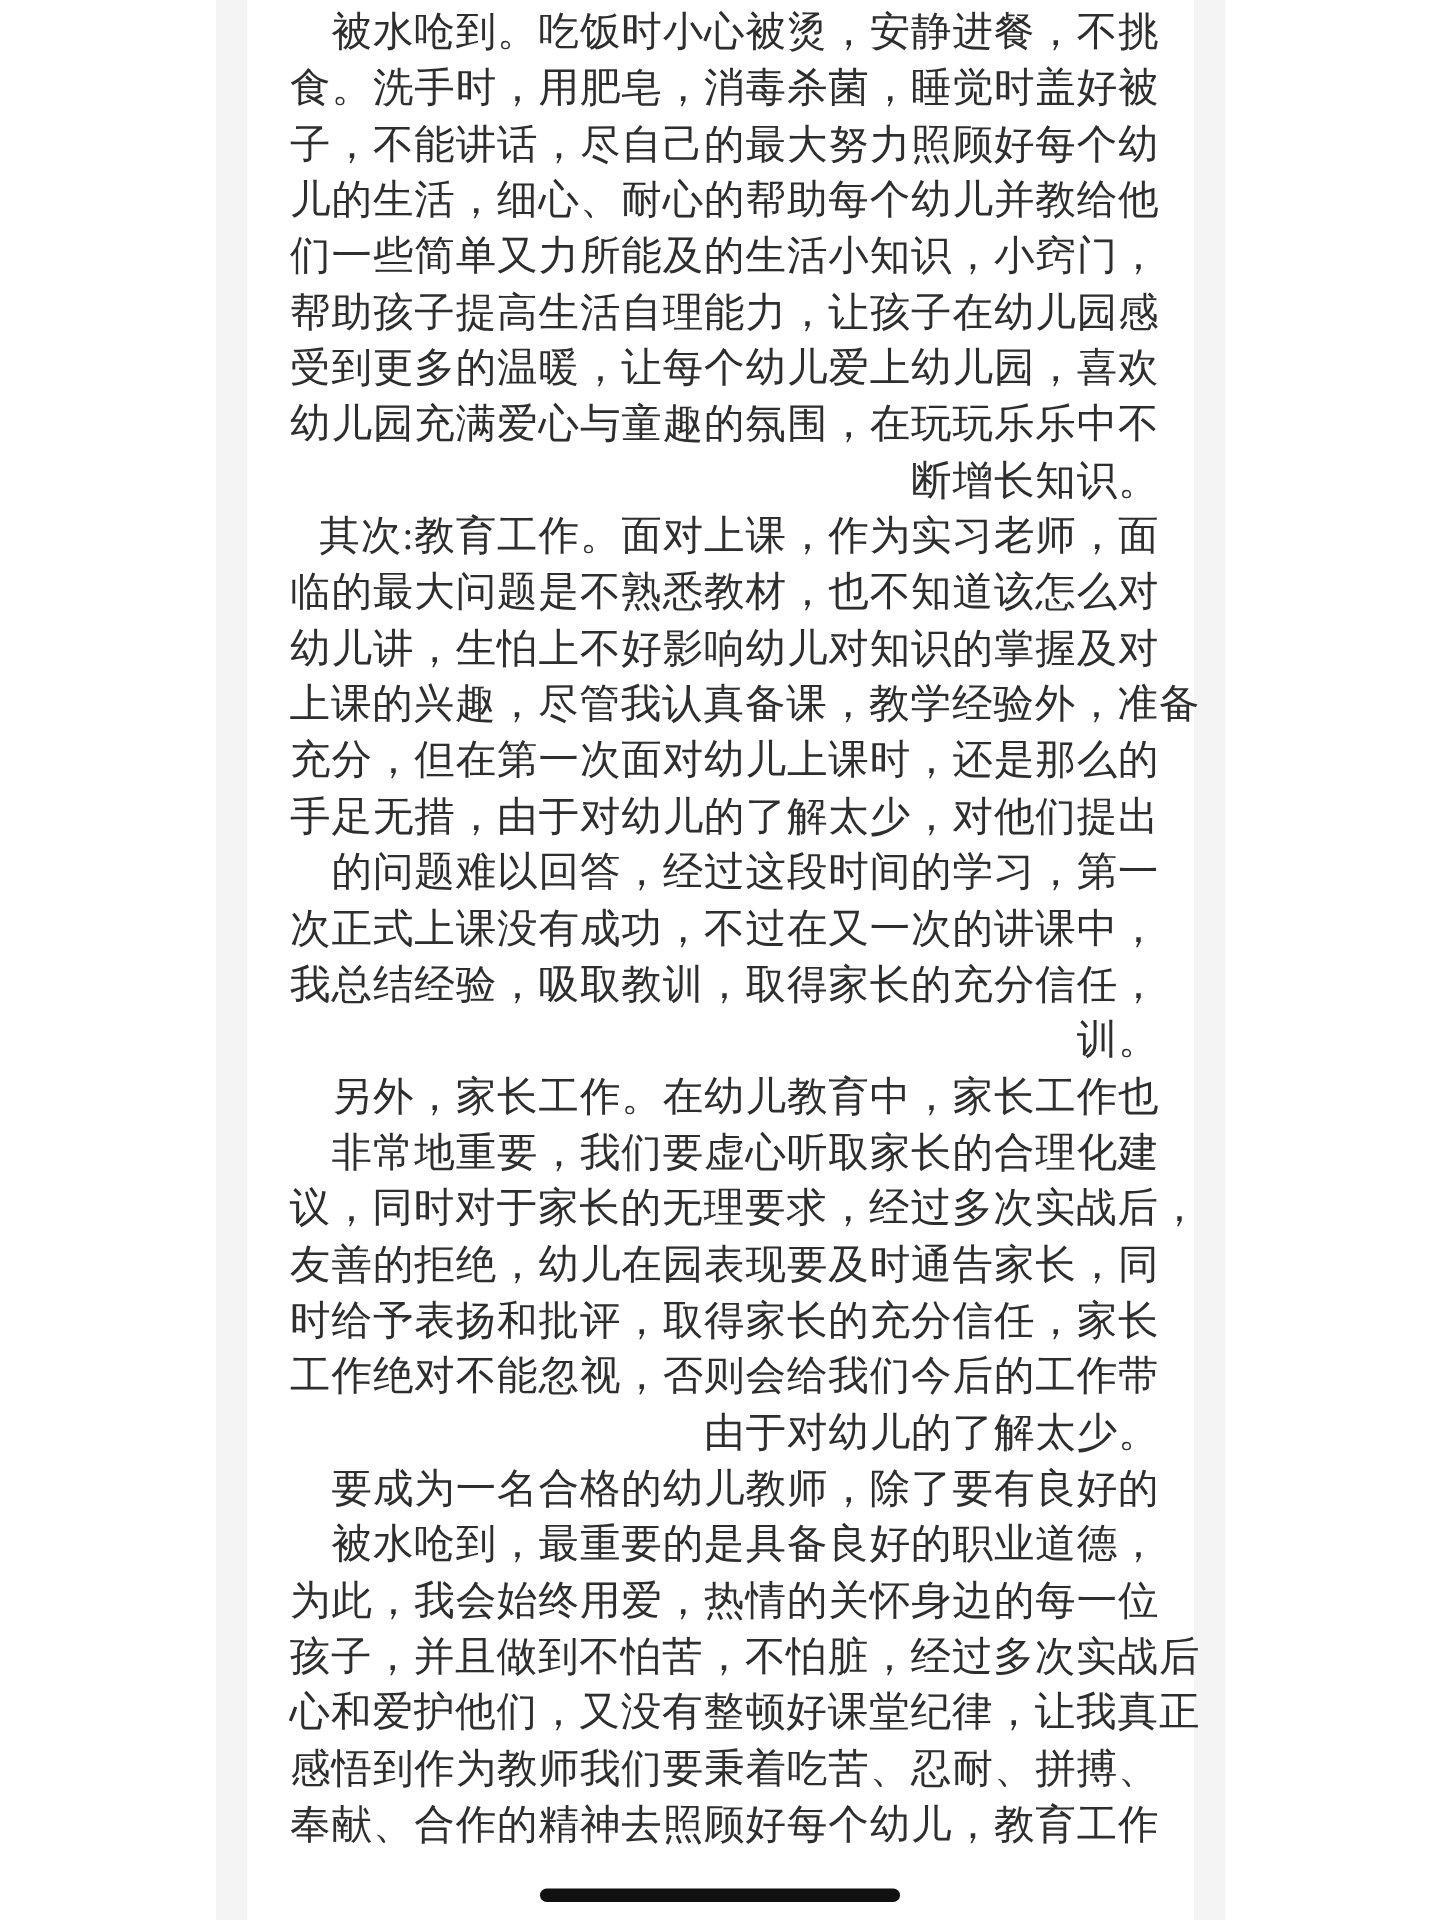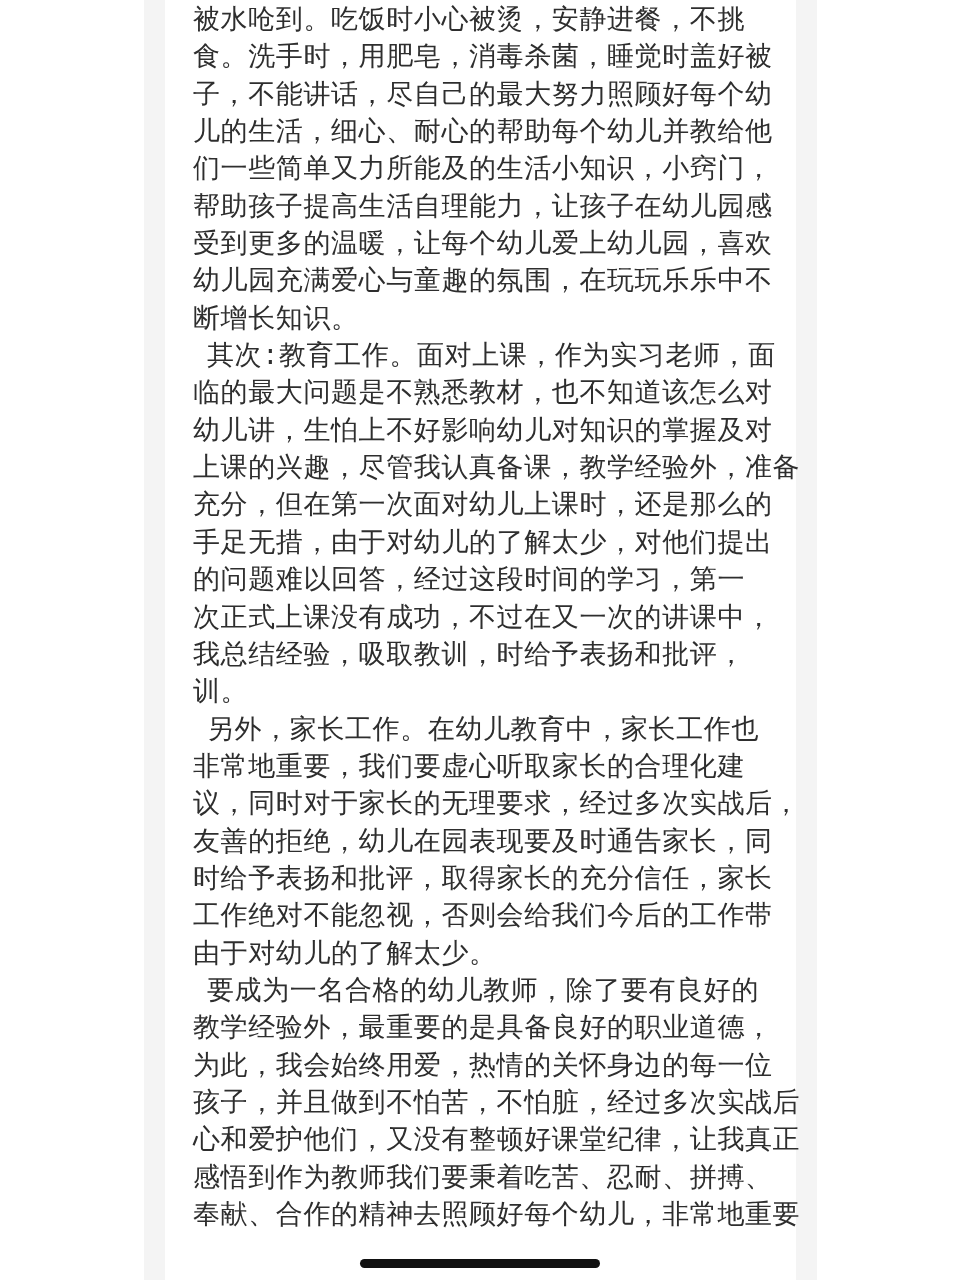--- a/index.html
+++ b/index.html
@@ -31,25 +31,26 @@
     top: 0;
     width: 631px;
     height: 1280px;
     background: #ffffff;
   }
   .text-column {
     position: absolute;
     left: 193px;
     top: 3px;
     width: 580px;
-    font-family: Liberation Mono, monospace;
+    font-family: Liberation Serif, serif;
     font-size: 27px;
     line-height: 37.35px;
     color: #2e2e2e;
     letter-spacing: 0.6px;
+    text-align: right;
   }
   .line {
     display: block;
     white-space: nowrap;
     height: 37.35px;
   }
   .line.indent { padding-left: 14px; }
   .home-indicator {
     position: absolute;
     left: 360px;
@@ -84,39 +85,39 @@
 
     <div>
       <span class="line indent">其次:教育工作。面对上课，作为实习老师，面</span>
       <span class="line">临的最大问题是不熟悉教材，也不知道该怎么对</span>
       <span class="line">幼儿讲，生怕上不好影响幼儿对知识的掌握及对</span>
       <span class="line">上课的兴趣，尽管我认真备课，教学经验外，准备</span>
       <span class="line">充分，但在第一次面对幼儿上课时，还是那么的</span>
       <span class="line">手足无措，由于对幼儿的了解太少，对他们提出</span>
       <span class="line">的问题难以回答，经过这段时间的学习，第一</span>
       <span class="line">次正式上课没有成功，不过在又一次的讲课中，</span>
-      <span class="line">我总结经验，吸取教训，时给予表扬和批评，</span>
+      <span class="line">我总结经验，吸取教训，取得家长的充分信任，</span>
       <span class="line">训。</span>
     </div>
 
     <div>
       <span class="line indent">另外，家长工作。在幼儿教育中，家长工作也</span>
       <span class="line">非常地重要，我们要虚心听取家长的合理化建</span>
       <span class="line">议，同时对于家长的无理要求，经过多次实战后，</span>
       <span class="line">友善的拒绝，幼儿在园表现要及时通告家长，同</span>
       <span class="line">时给予表扬和批评，取得家长的充分信任，家长</span>
       <span class="line">工作绝对不能忽视，否则会给我们今后的工作带</span>
       <span class="line">由于对幼儿的了解太少。</span>
     </div>
 
     <div>
       <span class="line indent">要成为一名合格的幼儿教师，除了要有良好的</span>
-      <span class="line">教学经验外，最重要的是具备良好的职业道德，</span>
+      <span class="line">被水呛到，最重要的是具备良好的职业道德，</span>
       <span class="line">为此，我会始终用爱，热情的关怀身边的每一位</span>
       <span class="line">孩子，并且做到不怕苦，不怕脏，经过多次实战后</span>
       <span class="line">心和爱护他们，又没有整顿好课堂纪律，让我真正</span>
       <span class="line">感悟到作为教师我们要秉着吃苦、忍耐、拼搏、</span>
-      <span class="line">奉献、合作的精神去照顾好每个幼儿，非常地重要</span>
+      <span class="line">奉献、合作的精神去照顾好每个幼儿，教育工作</span>
     </div>
   </div>
 
   <div class="home-indicator"></div>
 </div>
 
 </body></html>

